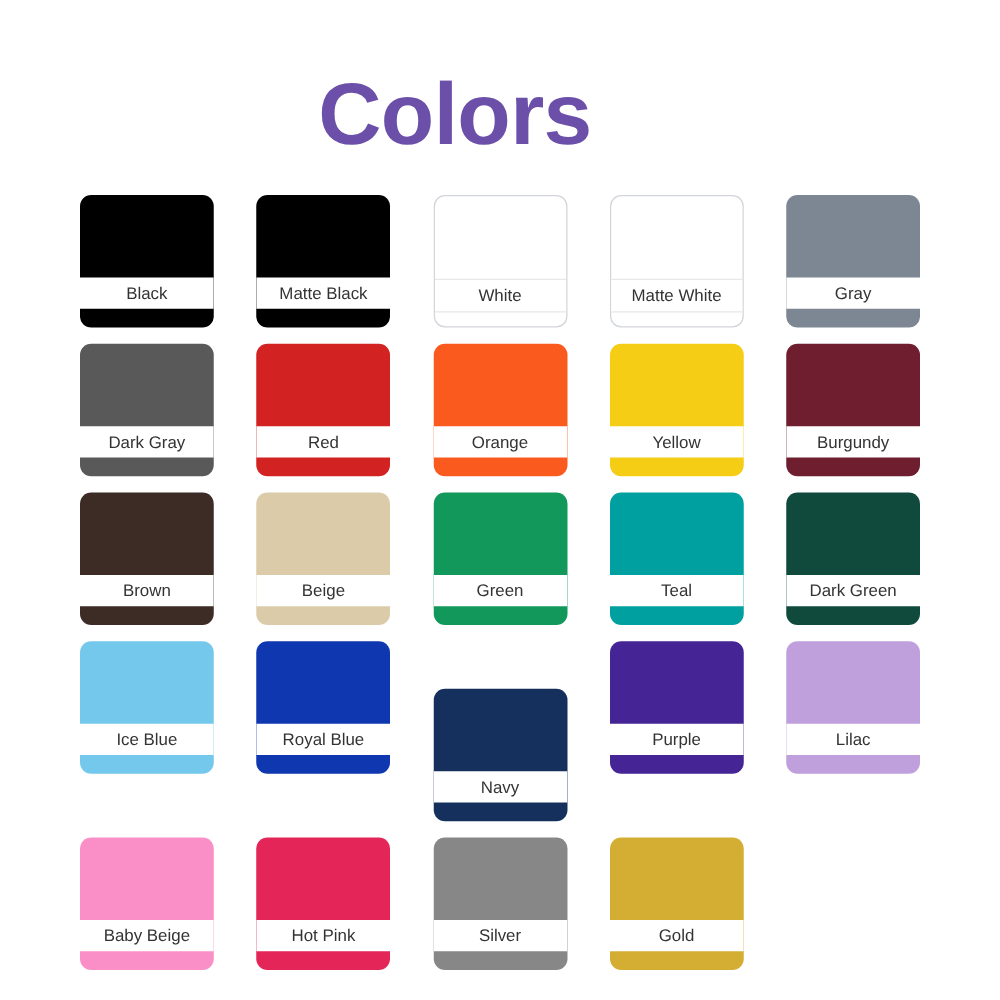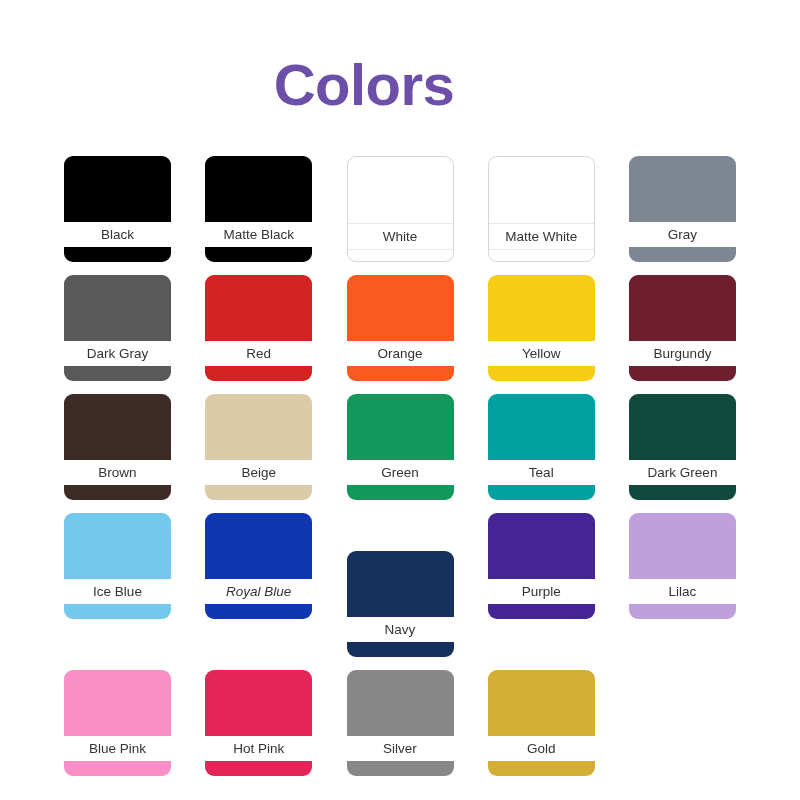--- a/index.html
+++ b/index.html
@@ -22,21 +22,21 @@
     background: #ffffff;
   }
 
   
   #page-title {
     position: absolute;
     top: 56px;
     left: 0;
     width: 728px;
     text-align: center;
-    font-size: 58px;
+    font-size: 70px;
     font-weight: bold;
     letter-spacing: -0.5px;
     color: #6b4fa8;
     line-height: 1;
     white-space: nowrap;
   }
 
   
   #swatch-grid {
     position: absolute;
@@ -171,21 +171,21 @@
       <div class="swatch-card" style="background: rgb(16, 74, 60);">
         <div class="swatch-label-band">
           <div class="swatch-label">Dark Green</div>
         </div>
       </div>
       <div class="swatch-card" style="background: rgb(116, 200, 236);">
         <div class="swatch-label-band">
           <div class="swatch-label">Ice Blue</div>
         </div>
       </div>
-      <div class="swatch-card" style="background: rgb(15, 55, 176); font-style: italic;">
+      <div class="swatch-card" style="background: rgb(15, 55, 176);">
         <div class="swatch-label-band">
           <div class="swatch-label">Royal Blue</div>
         </div>
       </div>
       <div class="swatch-card" style="background: rgb(22, 48, 94); margin-top: 38px;">
         <div class="swatch-label-band">
           <div class="swatch-label">Navy</div>
         </div>
       </div>
       <div class="swatch-card" style="background: rgb(69, 37, 149);">
@@ -193,21 +193,21 @@
           <div class="swatch-label">Purple</div>
         </div>
       </div>
       <div class="swatch-card" style="background: rgb(191, 160, 220);">
         <div class="swatch-label-band">
           <div class="swatch-label">Lilac</div>
         </div>
       </div>
       <div class="swatch-card" style="background: rgb(250, 143, 200);">
         <div class="swatch-label-band">
-          <div class="swatch-label">Blue Pink</div>
+          <div class="swatch-label">Baby Beige</div>
         </div>
       </div>
       <div class="swatch-card" style="background: rgb(227, 37, 87);">
         <div class="swatch-label-band">
           <div class="swatch-label">Hot Pink</div>
         </div>
       </div>
       <div class="swatch-card" style="background: rgb(135, 135, 135);">
         <div class="swatch-label-band">
           <div class="swatch-label">Silver</div>

